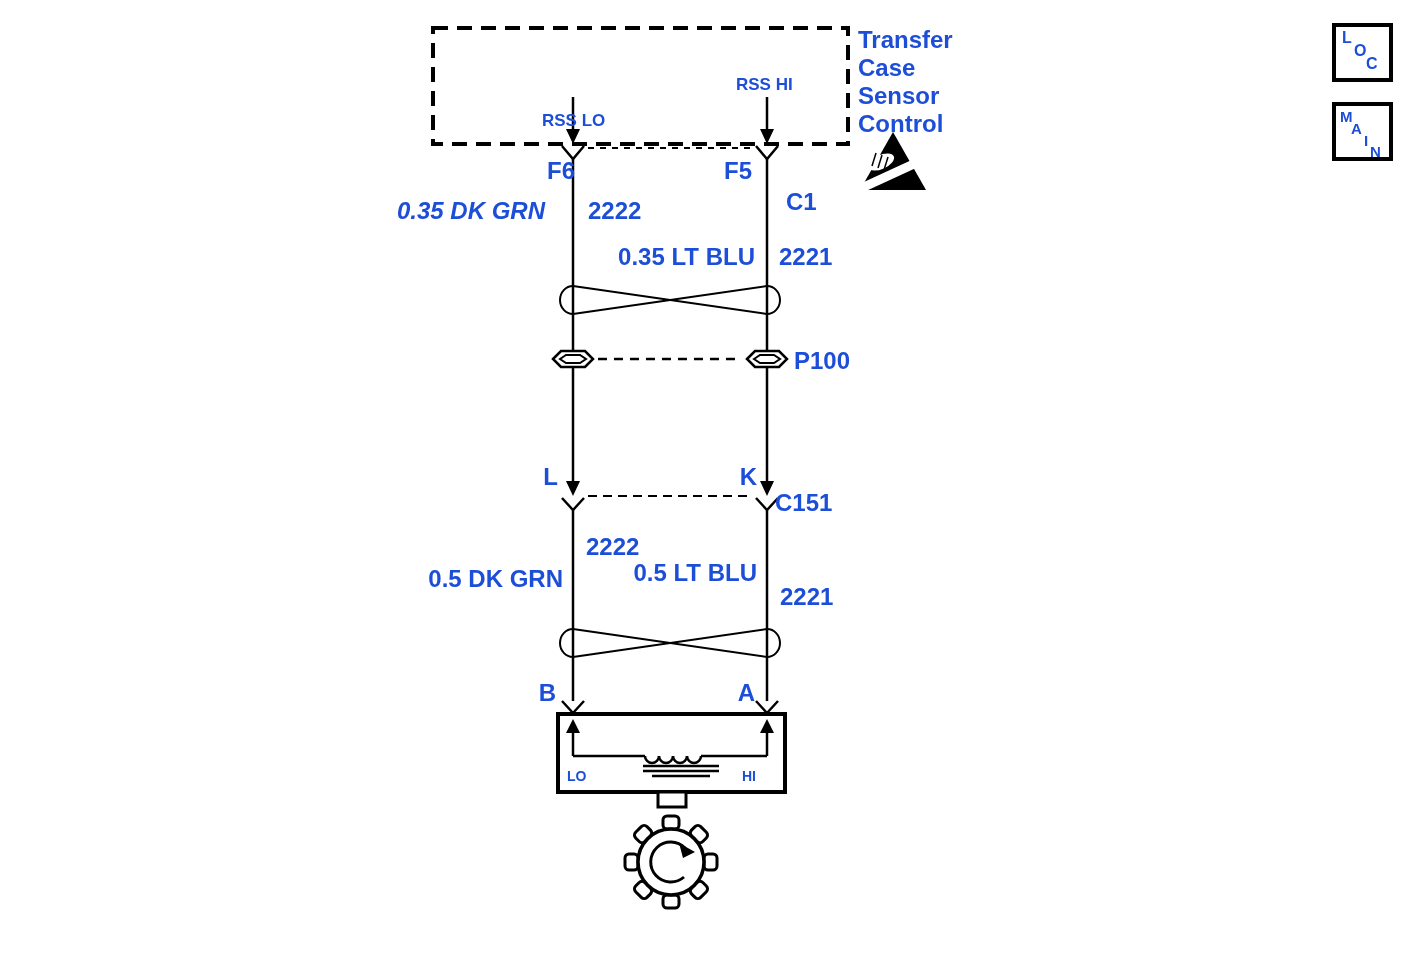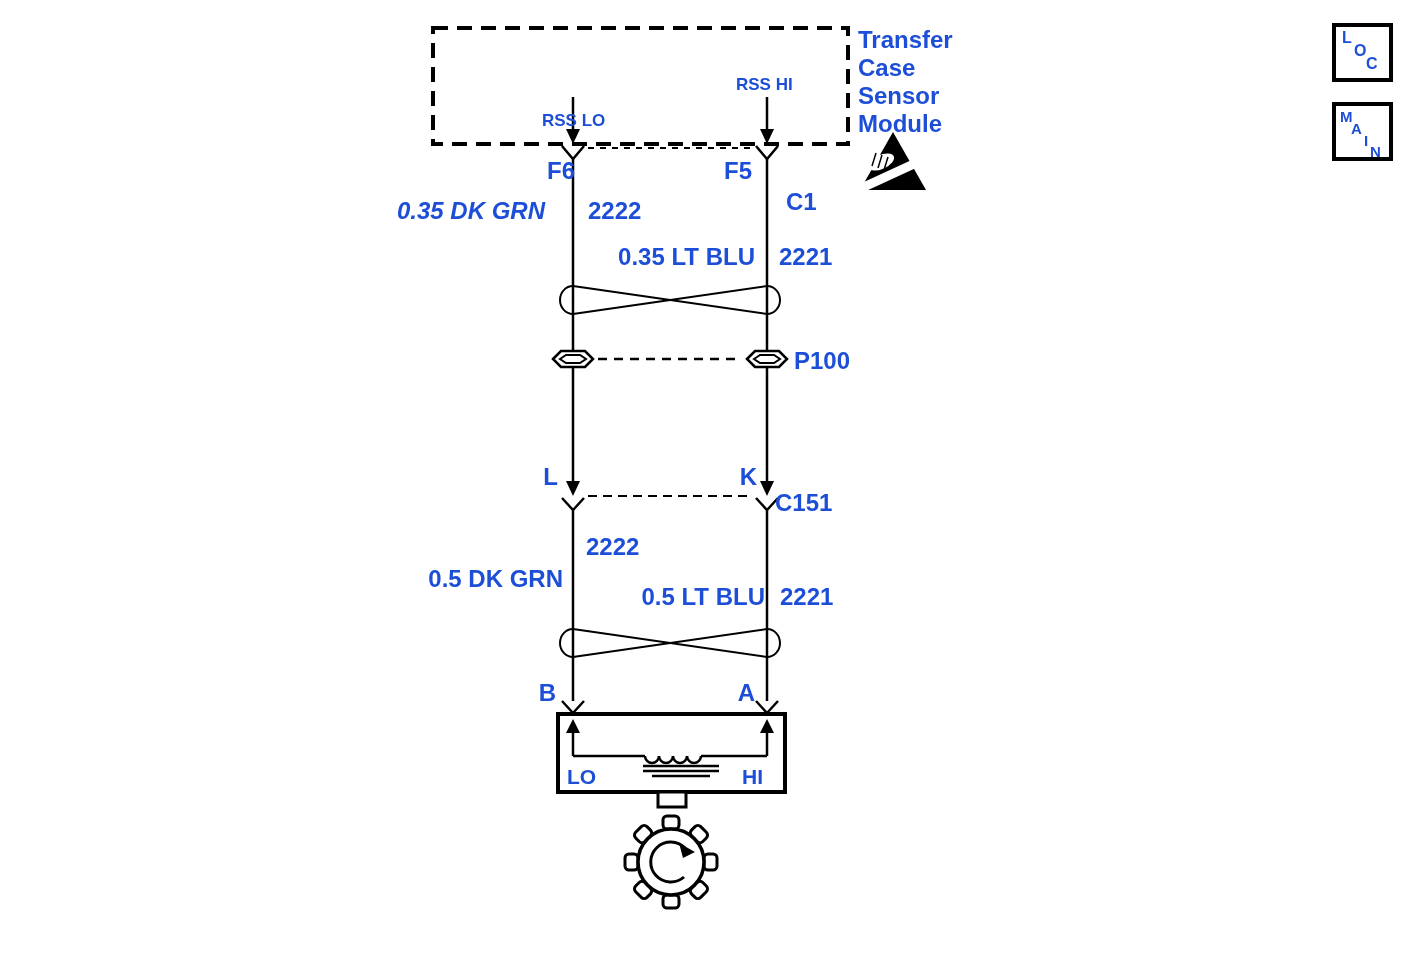--- a/index.html
+++ b/index.html
@@ -12,21 +12,21 @@
     overflow:hidden;
   }
   .lbl{
     position:absolute;
     font-size:24px;
     font-weight:700;
     line-height:24px;
     white-space:nowrap;
   }
   .lbl.small{font-size:17px;line-height:17px;}
-  .lbl.term{font-size:21px;line-height:19px;}
+  .lbl.term{font-size:14px;line-height:19px;}
   .lbl.right{text-align:right;}
   .multiline div{line-height:28px;}
   svg{position:absolute;left:0;top:0;}
   .navbox{
     position:absolute;
     left:1332px;
     width:61px;height:59px;
     border:4px solid #000;
     box-sizing:border-box;
     background:#fff;
@@ -155,21 +155,21 @@
           <line x1="888" y1="157" x2="884" y2="170"></line>
         </g>
       </g>
     </g>
   </svg>
 
   <div class="lbl multiline" style="left:858px;top:26px;">
     <div>Transfer</div>
     <div>Case</div>
     <div>Sensor</div>
-    <div>Module</div>
+    <div>Control</div>
   </div>
 
   <div class="lbl small" style="left:542px;top:76px;margin-top:36px;">RSS LO</div>
   <div class="lbl small" style="left:736px;top:76px;">RSS HI</div>
 
   <div class="lbl right" style="left:515px;top:159px;width:60px;">F6</div>
   <div class="lbl right" style="left:692px;top:159px;width:60px;">F5</div>
   <div class="lbl" style="left:786px;top:159px;margin-top:31px;">C1</div>
 
   <div class="lbl right" style="left:360px;top:199px;width:185px;font-style:italic;">0.35 DK GRN</div>
@@ -178,21 +178,21 @@
   <div class="lbl" style="left:779px;top:245px;">2221</div>
 
   <div class="lbl" style="left:794px;top:349px;">P100</div>
 
   <div class="lbl right" style="left:518px;top:465px;width:40px;">L</div>
   <div class="lbl right" style="left:717px;top:465px;width:40px;">K</div>
   <div class="lbl" style="left:775px;top:464px;margin-top:27px;">C151</div>
 
   <div class="lbl right" style="left:378px;top:535px;width:185px;margin-top:32px;">0.5 DK GRN</div>
   <div class="lbl" style="left:586px;top:535px;">2222</div>
-  <div class="lbl right" style="left:572px;top:585px;width:185px;padding-left:8px;">0.5 LT BLU</div>
+  <div class="lbl right" style="left:572px;top:561px;width:185px;">0.5 LT BLU</div>
   <div class="lbl" style="left:780px;top:585px;">2221</div>
 
   <div class="lbl right" style="left:516px;top:681px;width:40px;">B</div>
   <div class="lbl right" style="left:715px;top:681px;width:40px;">A</div>
 
   <div class="lbl term" style="left:567px;top:767px;">LO</div>
   <div class="lbl term" style="left:742px;top:767px;">HI</div>
 
   <div class="navbox" style="top:23px;">
     <span style="left:6px;top:3px;">L</span>

